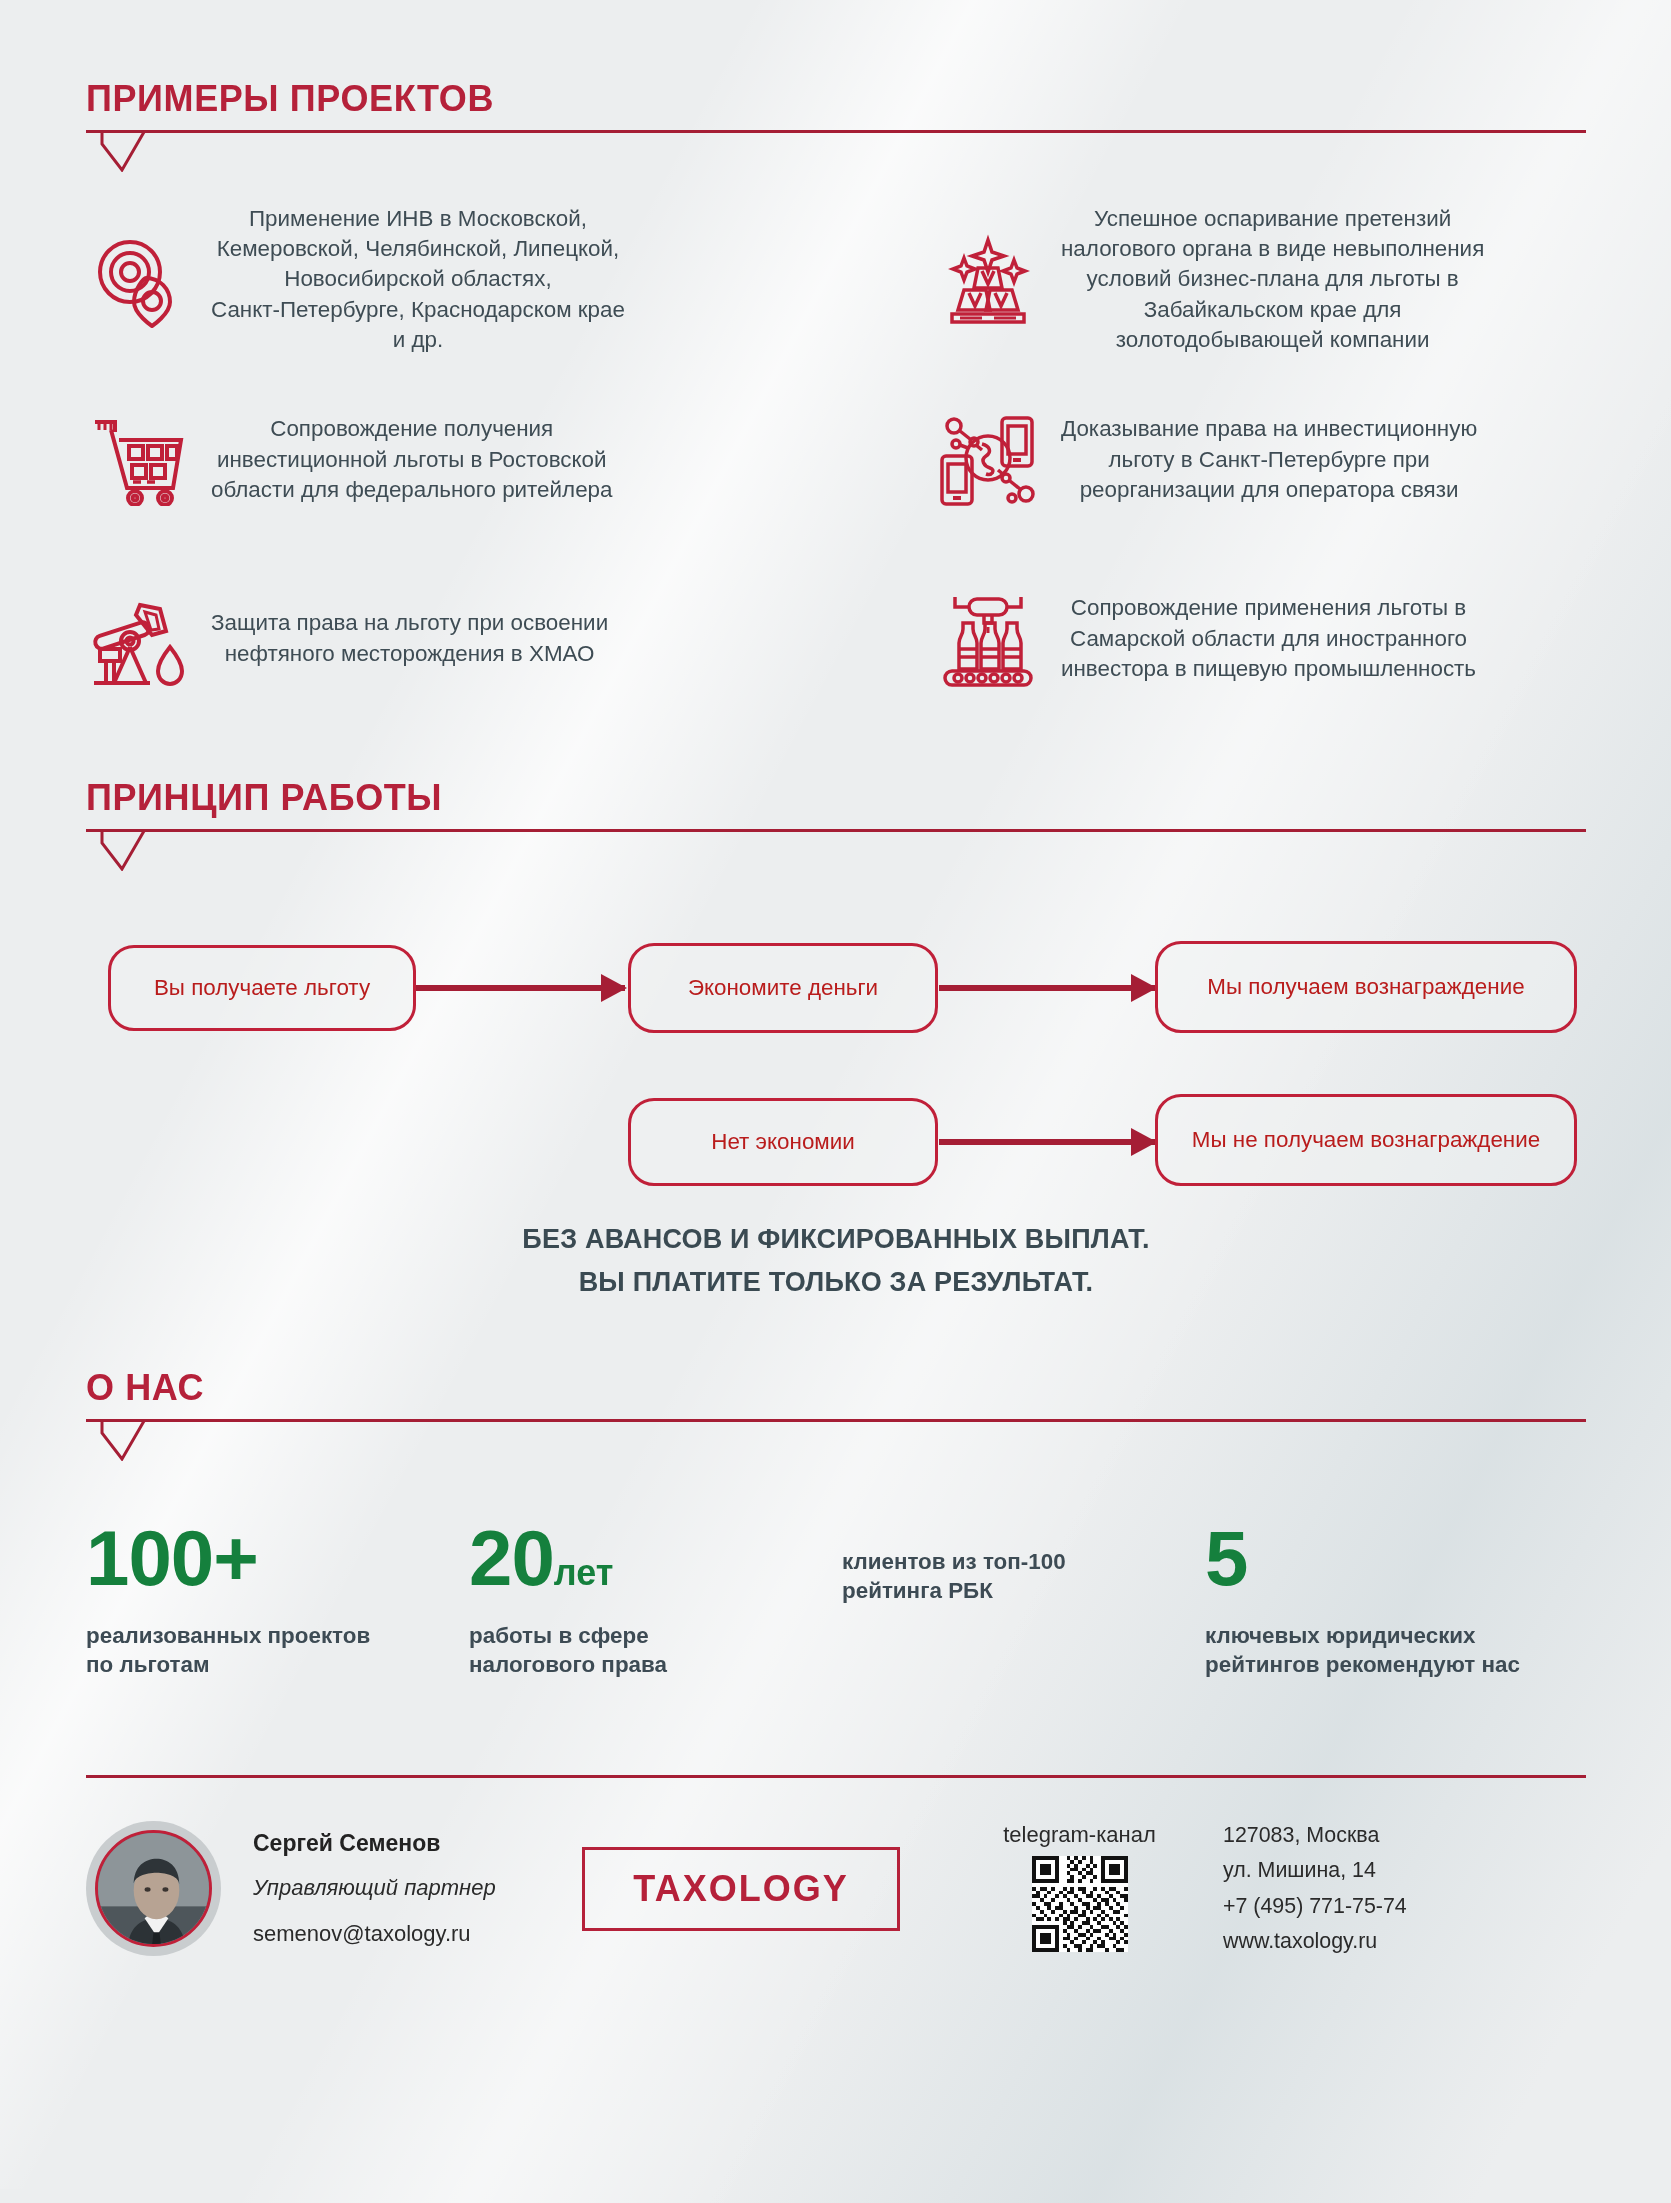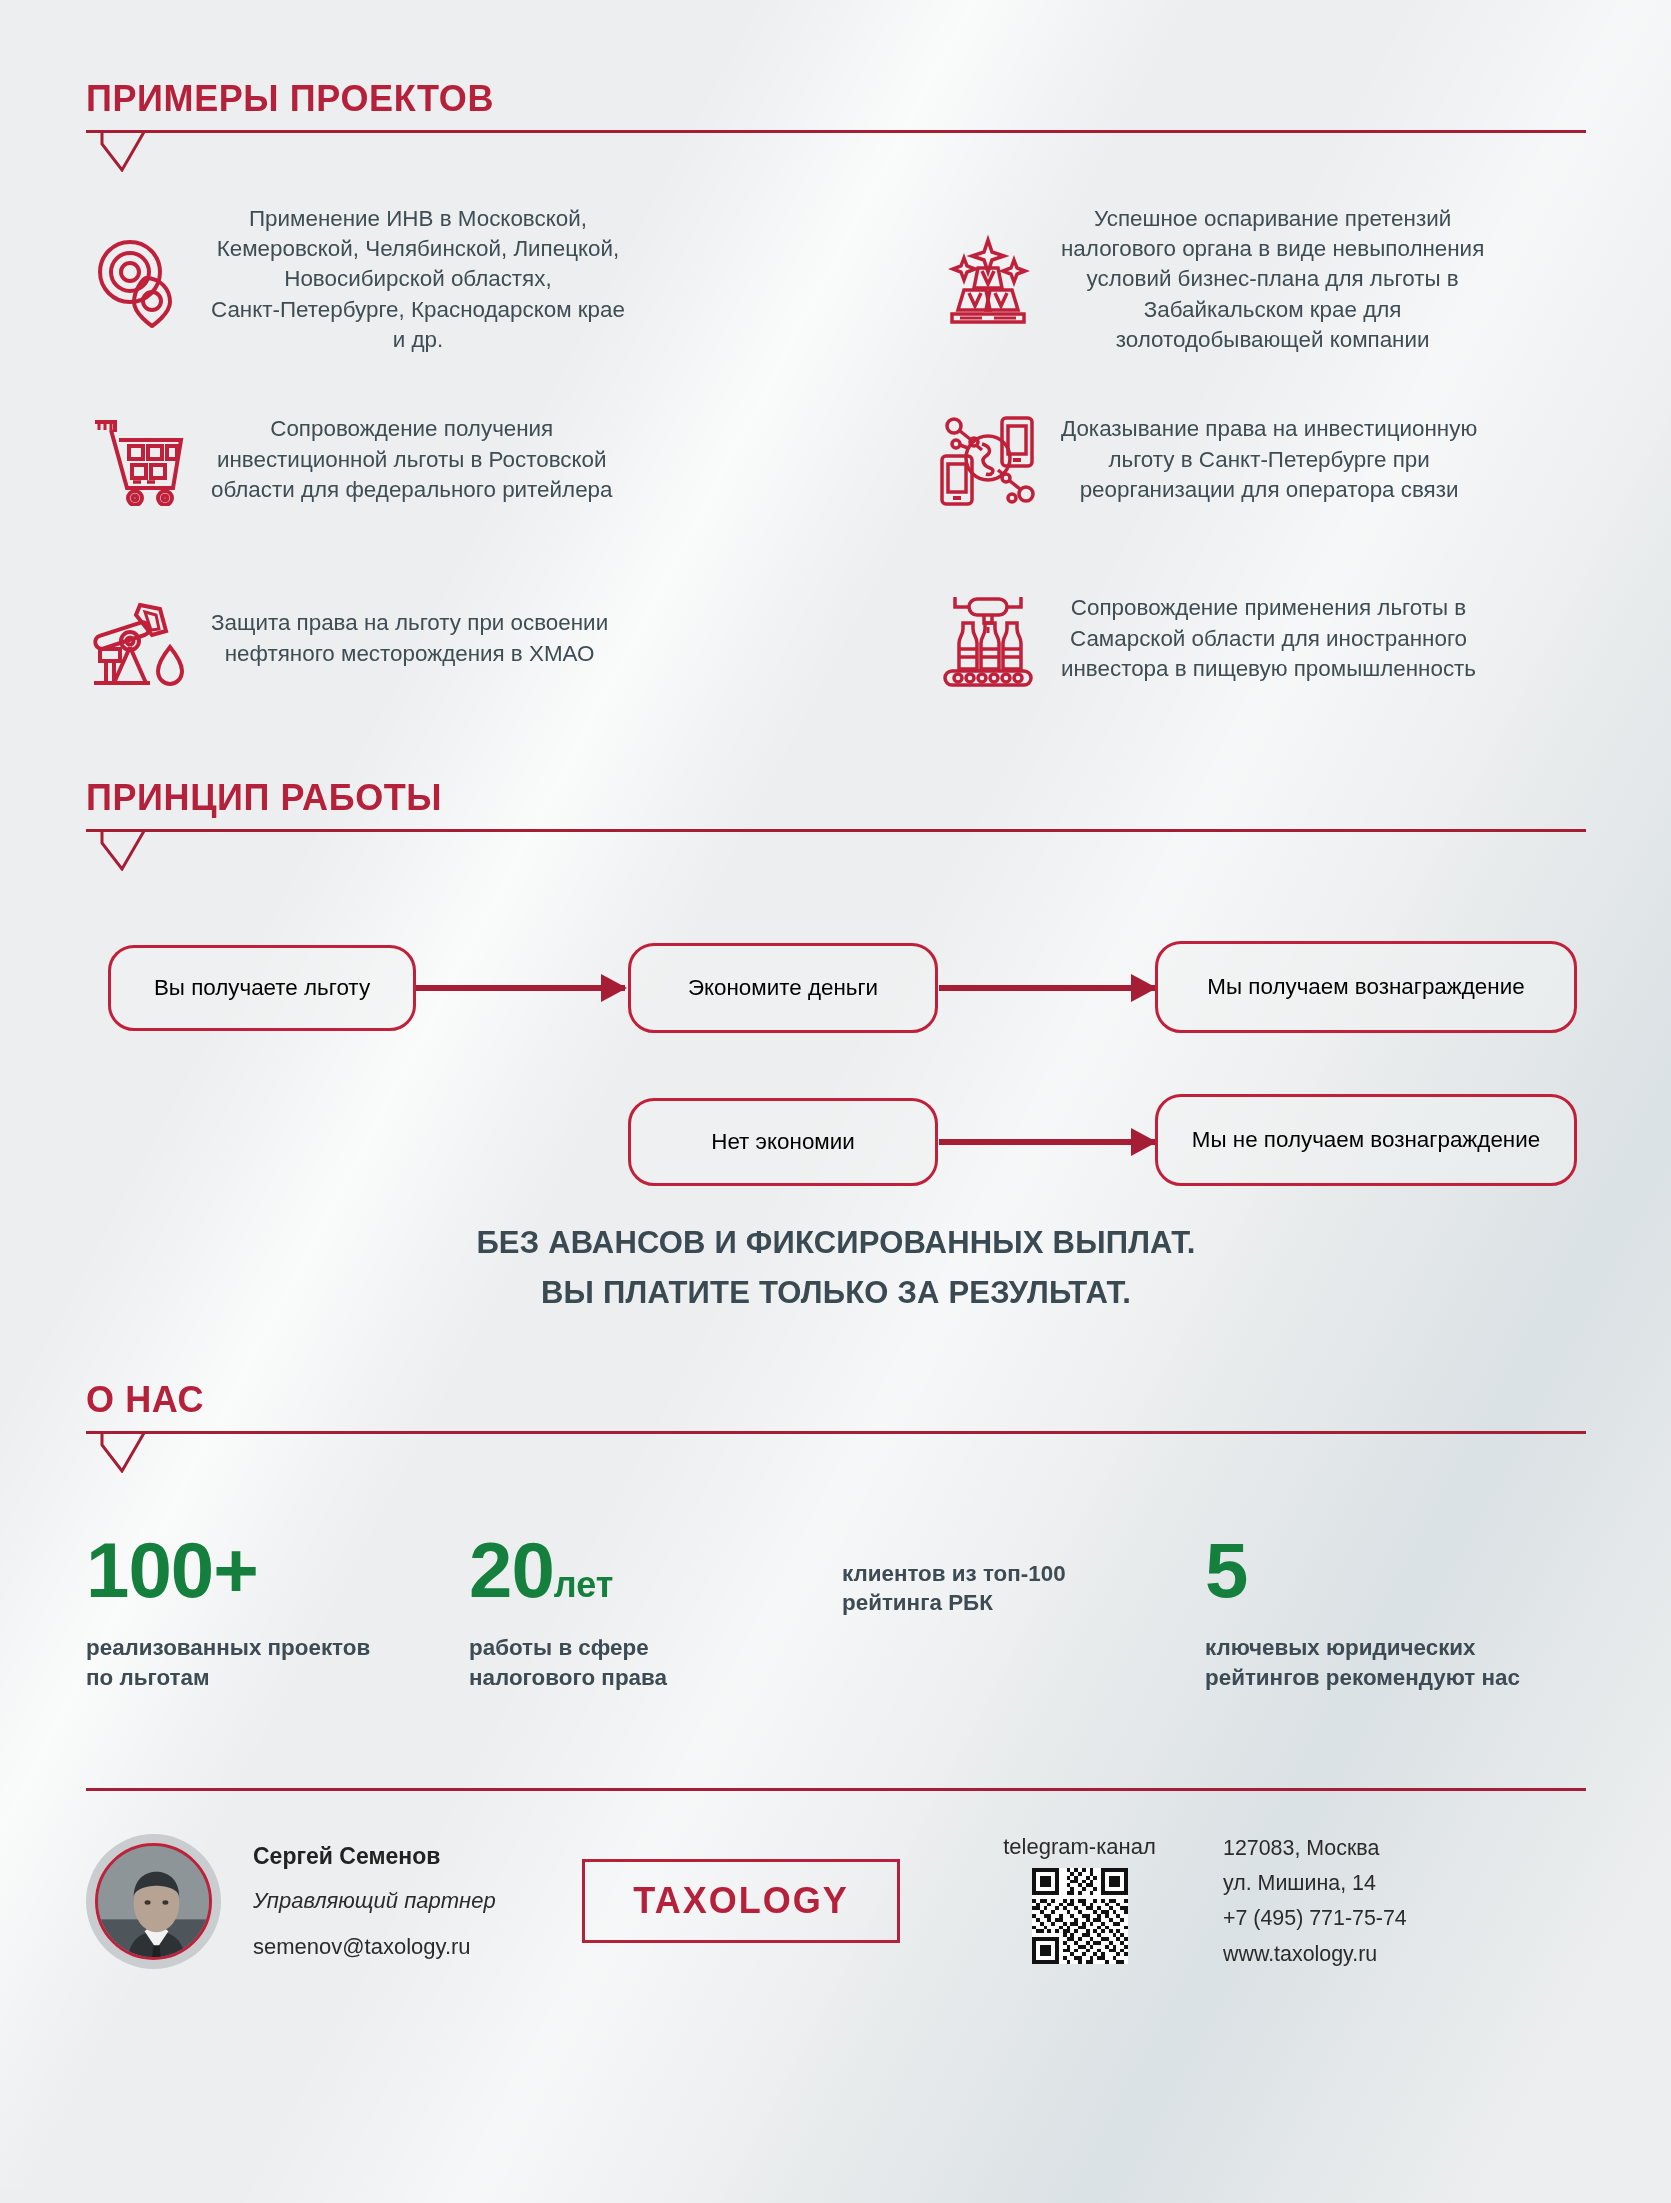--- a/index.html
+++ b/index.html
@@ -112,21 +112,21 @@
   }
   .node {
     position: absolute;
     border: 3px solid #c02039;
     border-radius: 26px;
     background: rgba(240,242,243,.55);
     display: flex;
     align-items: center;
     justify-content: center;
     font-size: 22.4px;
-    color: #000000;
+    color: #b91c1c;
     text-align: center;
     padding: 0 18px;
   }
   .arrow {
     position: absolute;
     height: 6px;
     background: #a51e35;
   }
   .arrow::after {
     content: "";
@@ -135,21 +135,21 @@
     top: 50%;
     transform: translateY(-50%);
     border-left: 26px solid #a51e35;
     border-top: 14px solid transparent;
     border-bottom: 14px solid transparent;
   }
 
   .flow-note {
     text-align: center;
     margin-top: 6px;
-    font-size: 31px;
+    font-size: 27px;
     font-weight: bold;
     line-height: 1.6;
     color: #3a4a52;
     letter-spacing: 0.2px;
   }
 
   
   .stats {
     margin-top: 58px;
     display: grid;

